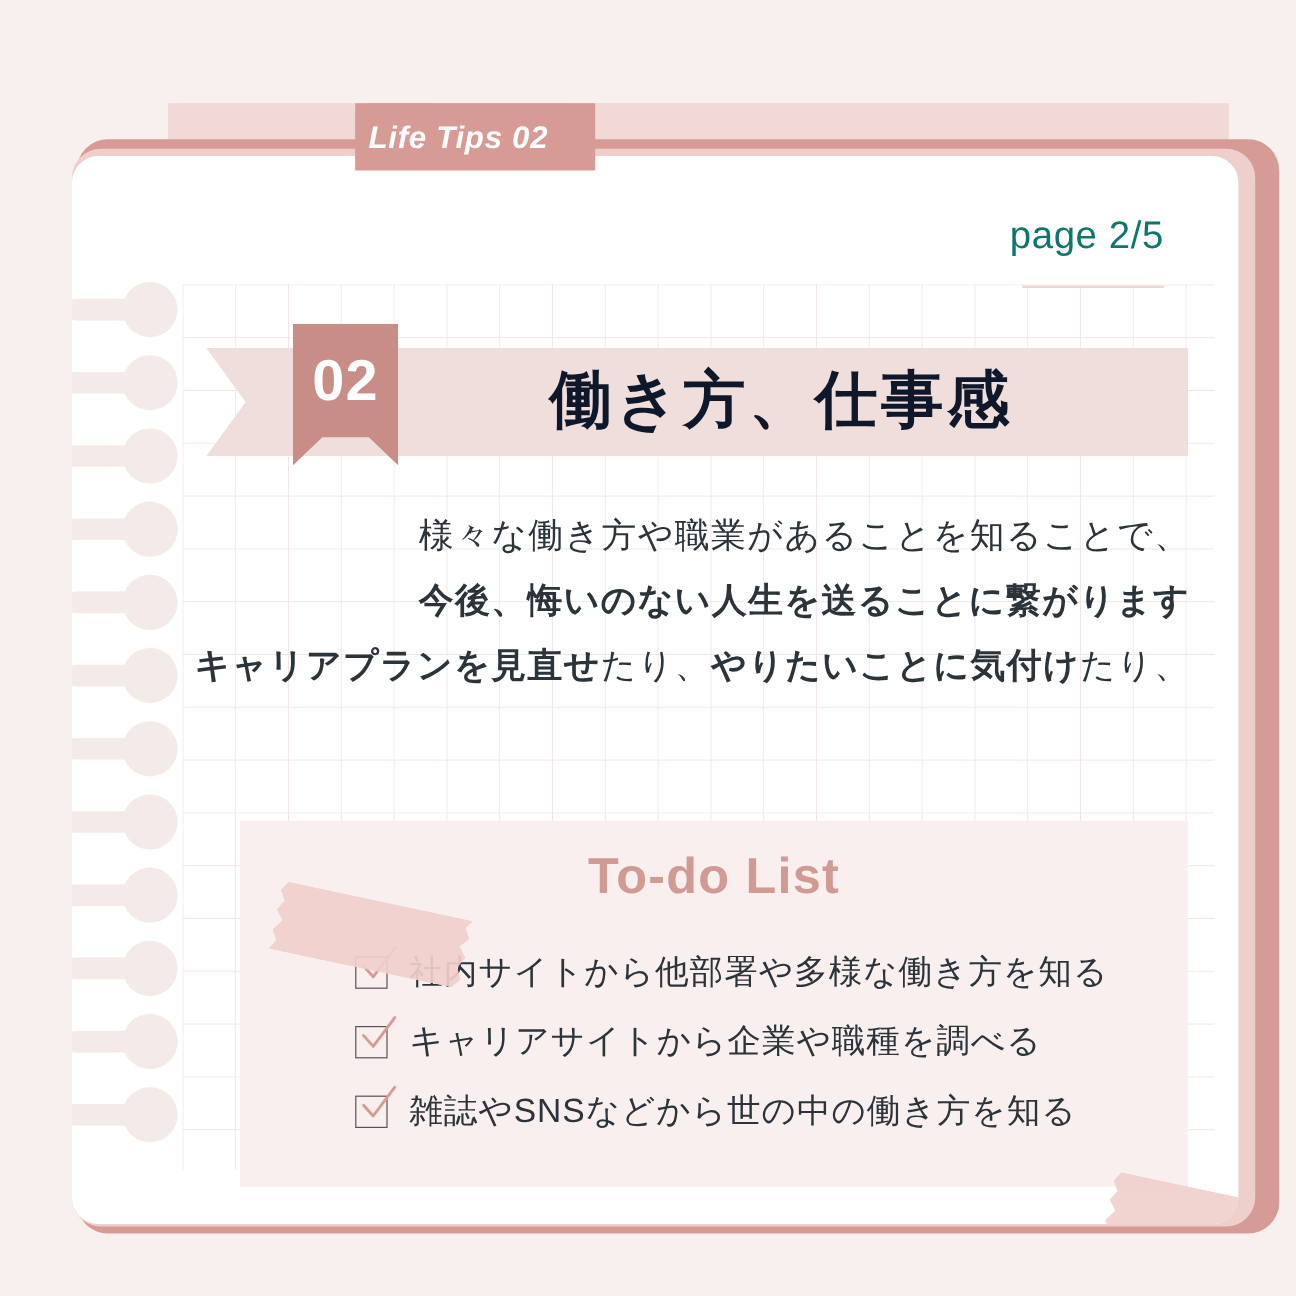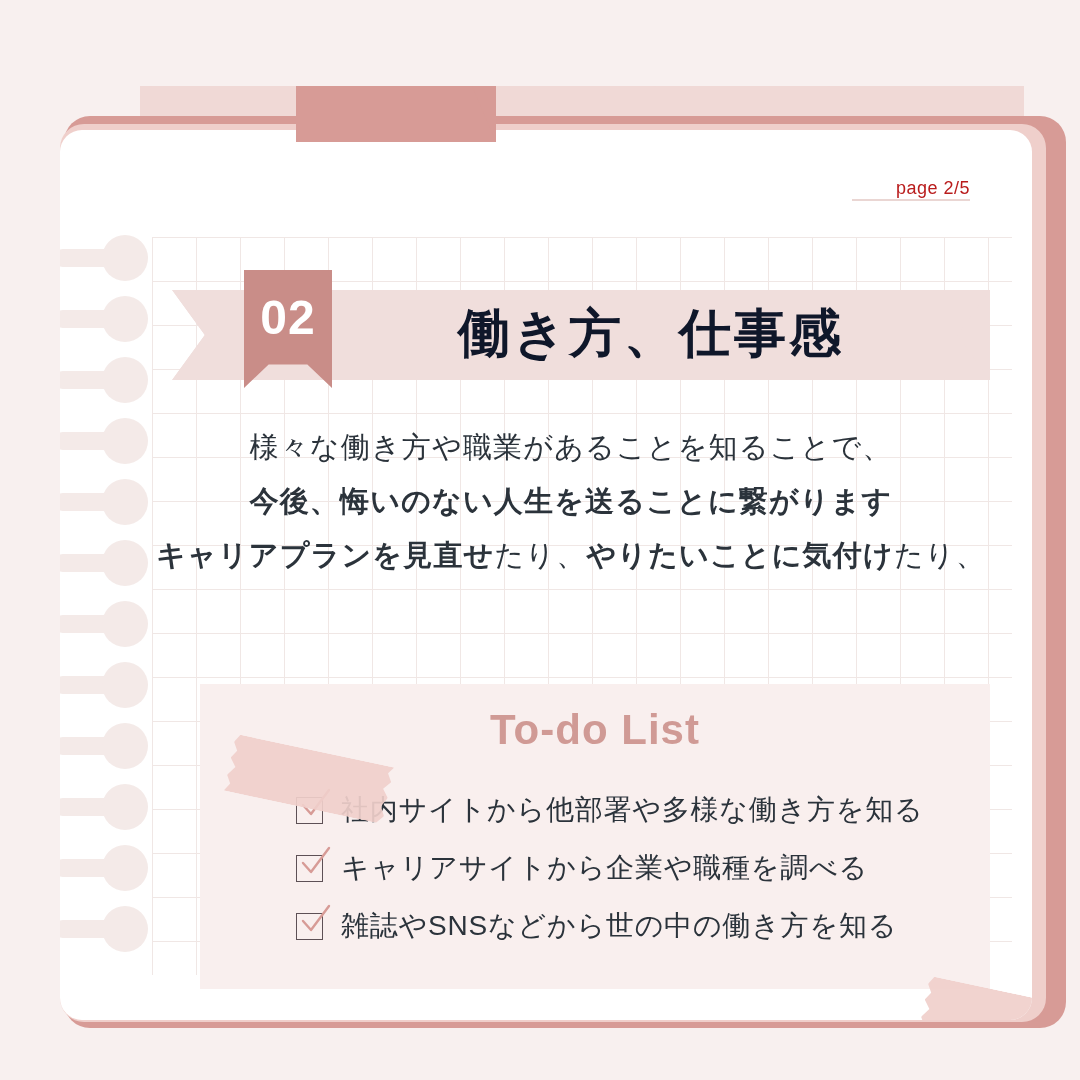--- a/index.html
+++ b/index.html
@@ -107,24 +107,24 @@
     opacity:.85;
   }
 
   
   #page-num-wrap {
     position:absolute;
     right:62px; top:48px;
     text-align:right;
   }
   #page-num {
-    color:#b91c1c;
-    font-size:18px;
+    color:#0f766e;
+    font-size:32px;
     letter-spacing:.5px;
-    padding-bottom:0;
+    padding-bottom:23px;
   }
   #page-rule {
     height:2px;
     background:#ead6d3;
     width:118px;
     margin-left:auto;
   }
 
   
   #ribbon {
@@ -178,21 +178,21 @@
   #body-text {
     position:absolute;
     left:90px; right:40px; top:290px;
     text-align:center;
     color:#2b333b;
     font-size:29px;
     line-height:54px;
     letter-spacing:1.2px;
   }
   #body-text .b { font-weight:bold; }
-  #body-text .line { white-space:nowrap; }
+  #body-text .line { white-space:nowrap;text-align:right; }
 
   
   #todo-panel {
     position:absolute;
     left:140px; top:510px;
     width:790px; height:305px;
     background:#f9efee;
     margin-top:44px;
   }
   #todo-title {
@@ -264,20 +264,21 @@
 <body>
 
 <div id="stage">
 
   <div id="tab-strip">
       <div class="tab" style="left: 140px; width: 218px;">
         <div class="shape"></div>
       </div>
       <div class="tab active" style="left: 296px; width: 200px;">
         <div class="shape"></div>
+        <div class="lbl">Life Tips 02</div>
       </div>
       <div class="tab" style="left: 470px; width: 200px;">
         <div class="shape"></div>
       </div>
       <div class="tab" style="left: 644px; width: 200px;">
         <div class="shape"></div>
       </div>
       <div class="tab" style="left: 818px; width: 206px;">
         <div class="shape"></div>
       </div>

